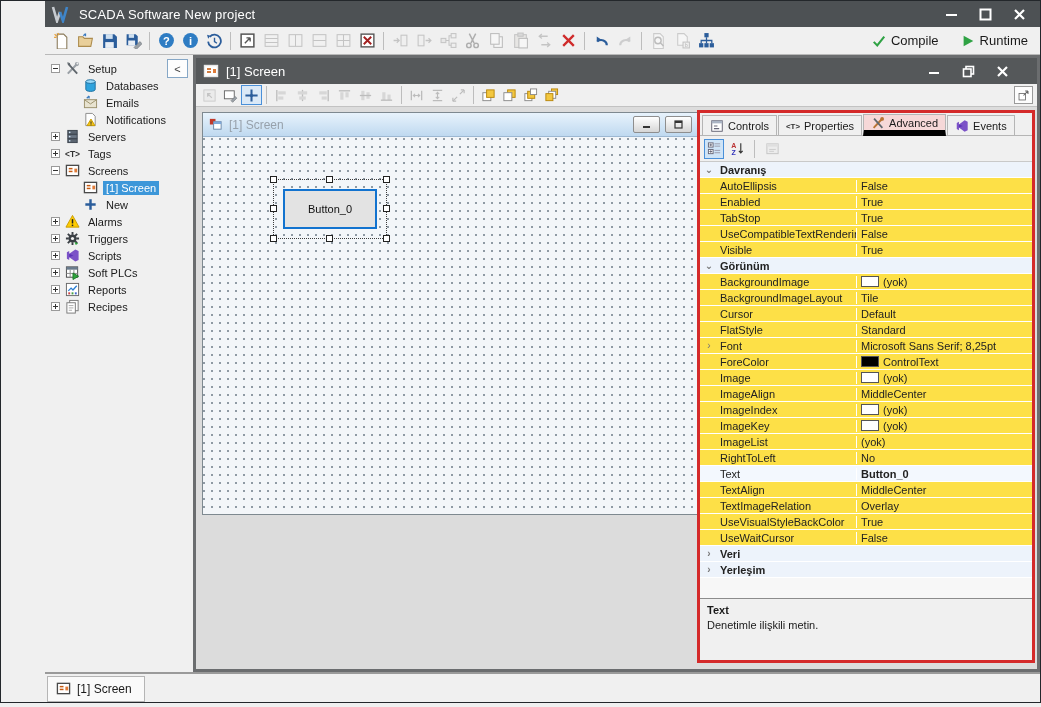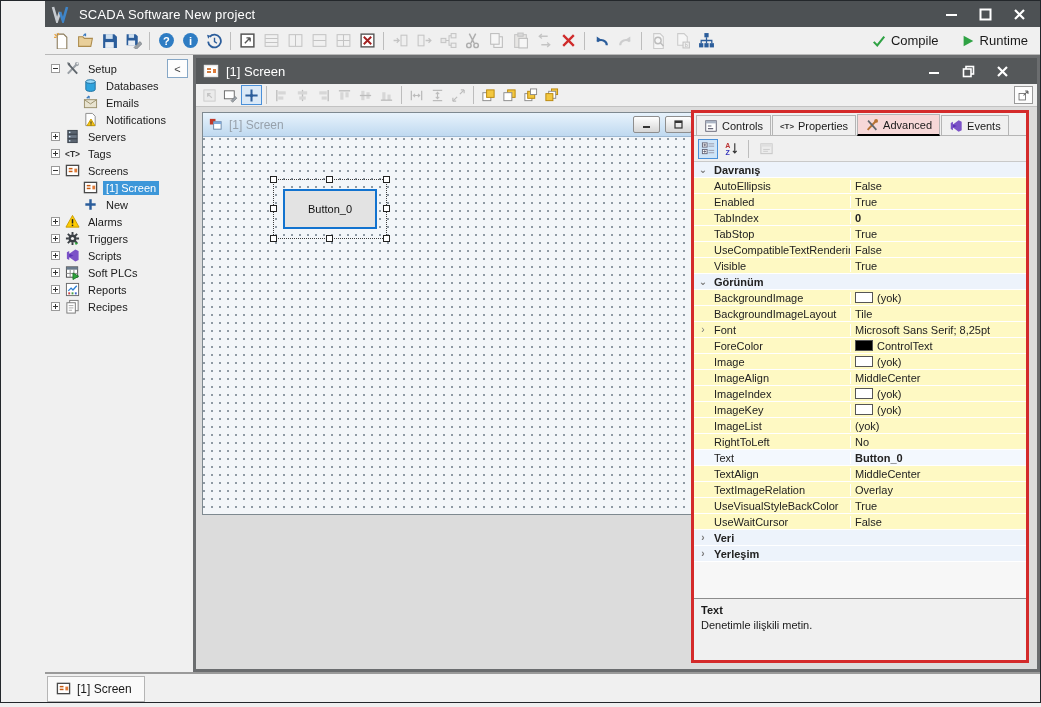--- a/index.html
+++ b/index.html
@@ -70,32 +70,32 @@
      background-image:radial-gradient(circle,#8f9aa4 1px,transparent 1.1px);
      background-size:8px 8px; background-position:5px 6px; }
   .selection { position:absolute; left:70px; top:42px; width:114px; height:60px; border:1px dotted #3c3c3c; }
   .design-button { position:absolute; left:9px; top:9px; width:94px; height:40px; background:#e3e3e3; border:2px solid #1273cf; display:flex; align-items:center; justify-content:center; font-size:11px; color:#111; }
   .handle { position:absolute; width:7px; height:7px; background:#fff; border:1px solid #222; }
   .h-nw{left:-4px;top:-4px;} .h-n{left:50%;margin-left:-4px;top:-4px;} .h-ne{right:-4px;top:-4px;}
   .h-w{left:-4px;top:50%;margin-top:-4px;} .h-e{right:-4px;top:50%;margin-top:-4px;}
   .h-sw{left:-4px;bottom:-4px;} .h-s{left:50%;margin-left:-4px;bottom:-4px;} .h-se{right:-4px;bottom:-4px;}
 
   
-  .props { position:absolute; top:3px; right:8px; bottom:6px; width:338px; border:3px solid #d42a2a; background:#f0f0f0; display:flex; flex-direction:column; }
+  .props { position:absolute; top:3px; right:2px; bottom:6px; width:338px; border:3px solid #d42a2a; background:#f0f0f0; display:flex; flex-direction:column; }
   .props-tabs { display:flex; align-items:flex-end; height:23px; padding:2px 2px 0 2px; background:#f0f0f0; border-bottom:1px solid #b5b5b5; flex:0 0 auto; }
   .ptab { display:flex; align-items:center; gap:4px; height:20px; padding:0 7px; border:1px solid #b5b5b5; border-bottom:none; background:#f0f0f0; margin-right:1px; font-size:11px; }
   .ptab .ico { width:14px; height:14px; }
-  .ptab.active { background:#f6d8d8; height:22px; position:relative; z-index:2; margin-bottom:-1px; border-bottom:2px solid #000000; }
+  .ptab.active { background:#f6d8d8; height:22px; position:relative; z-index:2; margin-bottom:-1px; border-bottom:6px solid #000000; }
   .props-toolbar { height:25px; display:flex; align-items:center; gap:3px; padding:0 4px; flex:0 0 auto; }
   .props-toolbar .tbtn { width:20px; height:20px; }
   .props-toolbar .tbtn .ico { width:15px; height:15px; }
   .props-toolbar .tbtn.active { background:#cfe4f7; border-color:#4a90d9; }
 
   .pgrid { flex:1 1 auto; overflow:hidden; background:#f7f7f7; border-top:1px solid #c9c9c9; }
-  .prow { height:16px; display:flex; align-items:center; border-bottom:1px solid #fff; background:#fef9c3; font-size:11px; }
+  .prow { height:16px; display:flex; align-items:center; border-bottom:1px solid #fff; background:#fde047; font-size:11px; }
   .prow .gutter { width:18px; flex:0 0 auto; display:flex; align-items:center; justify-content:center; color:#777; font-size:10px; }
   .prow .plabel { width:139px; flex:0 0 auto; overflow:hidden; white-space:nowrap; border-right:1px solid #fff; padding-left:2px; color:#222; }
   .prow .pvalue { flex:1 1 auto; overflow:hidden; white-space:nowrap; padding-left:4px; display:flex; align-items:center; gap:4px; color:#222; }
   .prow.selected { background:#f3f8fe; }
   .prow.category { background:#edf3fb; font-weight:bold; }
   .prow.category .plabel { width:auto; border-right:none; }
   .swatch { width:18px; height:11px; border:1px solid #555; flex:0 0 auto; }
   .bold { font-weight:bold; }
 
   .pdesc { flex:0 0 62px; border-top:1px solid #8c8c8c; background:#f0f0f0; padding:5px 7px; }
@@ -878,27 +878,20 @@
               </div>
               <div class="prow">
                 <span class="gutter"></span>
                 <span class="plabel">Enabled</span>
                 <span class="pvalue">
                   <span>True</span>
                 </span>
               </div>
               <div class="prow">
                 <span class="gutter"></span>
-                <span class="plabel">TabIndex</span>
-                <span class="pvalue bold">
-                  <span>0</span>
-                </span>
-              </div>
-              <div class="prow">
-                <span class="gutter"></span>
                 <span class="plabel">TabStop</span>
                 <span class="pvalue">
                   <span>True</span>
                 </span>
               </div>
               <div class="prow">
                 <span class="gutter"></span>
                 <span class="plabel">UseCompatibleTextRendering</span>
                 <span class="pvalue">
                   <span>False</span>
@@ -921,20 +914,34 @@
                 <span class="pvalue">
                   <span class="swatch" style="background: rgb(255, 255, 255);"></span>
                   <span>(yok)</span>
                 </span>
               </div>
               <div class="prow">
                 <span class="gutter"></span>
                 <span class="plabel">BackgroundImageLayout</span>
                 <span class="pvalue">
                   <span>Tile</span>
+                </span>
+              </div>
+              <div class="prow">
+                <span class="gutter"></span>
+                <span class="plabel">Cursor</span>
+                <span class="pvalue">
+                  <span>Default</span>
+                </span>
+              </div>
+              <div class="prow">
+                <span class="gutter"></span>
+                <span class="plabel">FlatStyle</span>
+                <span class="pvalue">
+                  <span>Standard</span>
                 </span>
               </div>
               <div class="prow">
                 <span class="gutter">›</span>
                 <span class="plabel">Font</span>
                 <span class="pvalue">
                   <span>Microsoft Sans Serif; 8,25pt</span>
                 </span>
               </div>
               <div class="prow">

